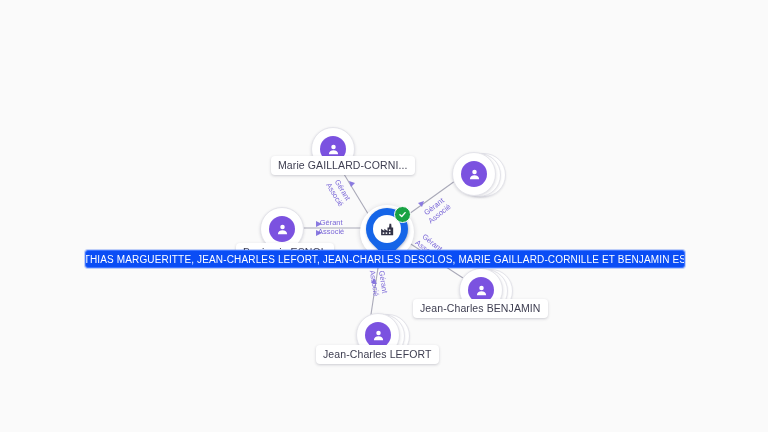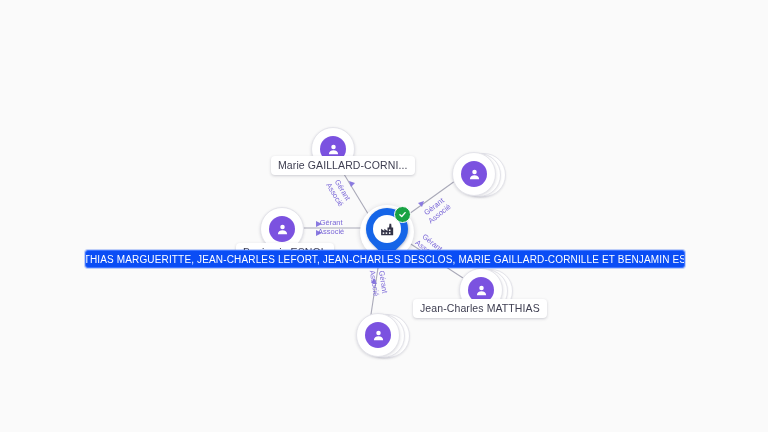--- a/index.html
+++ b/index.html
@@ -233,34 +233,35 @@
     <div class="stack-ring" style="left:5px;"></div>
     <div class="avatar-ring">
       <div class="avatar-circle">
         <svg width="15" height="15" viewBox="0 0 24 24" fill="#ffffff">
           <circle cx="12" cy="8" r="3.6"></circle>
           <path d="M4.6 19.4c0-4.1 3.3-6.2 7.4-6.2s7.4 2.1 7.4 6.2z"></path>
         </svg>
       </div>
     </div>
   </div>
-  <div class="name-pill" style="left:413px; top:283px;">Jean-Charles MATTHIAS</div>
+  <div class="name-pill" style="left:413px; top:283px;">Jean-Charles BENJAMIN</div>
 
   <div class="person-node" style="left:356px; top:297px;">
     <div class="stack-ring" style="left:10px;"></div>
     <div class="stack-ring" style="left:5px;"></div>
     <div class="avatar-ring">
       <div class="avatar-circle">
         <svg width="15" height="15" viewBox="0 0 24 24" fill="#ffffff">
           <circle cx="12" cy="8" r="3.6"></circle>
           <path d="M4.6 19.4c0-4.1 3.3-6.2 7.4-6.2s7.4 2.1 7.4 6.2z"></path>
         </svg>
       </div>
     </div>
   </div>
+  <div class="name-pill" style="left:316px; top:329px;">Jean-Charles LEFORT</div>
 
   <div class="company-pin" style="left:360px; top:189px;">
     <div class="pin-halo"></div>
     <div class="pin-shape"></div>
     <div class="pin-inner">
       <svg width="17" height="17" viewBox="0 0 24 24" fill="#323246">
         <path d="M3 20V11l4.5 3V11L12 14V9h2.2l.6-5h2.4l.6 5H20v11z"></path>
         <rect x="5.2" y="16" width="2.2" height="2.2" fill="#ffffff"></rect>
         <rect x="9.4" y="16" width="2.2" height="2.2" fill="#ffffff"></rect>
         <rect x="14" y="12" width="2.2" height="2.2" fill="#ffffff"></rect>

